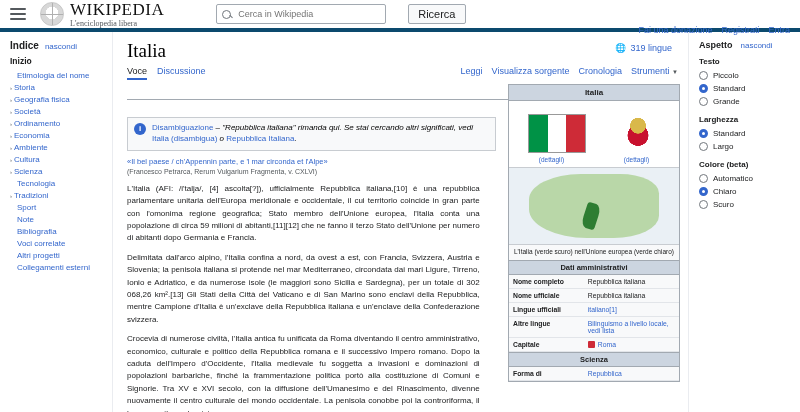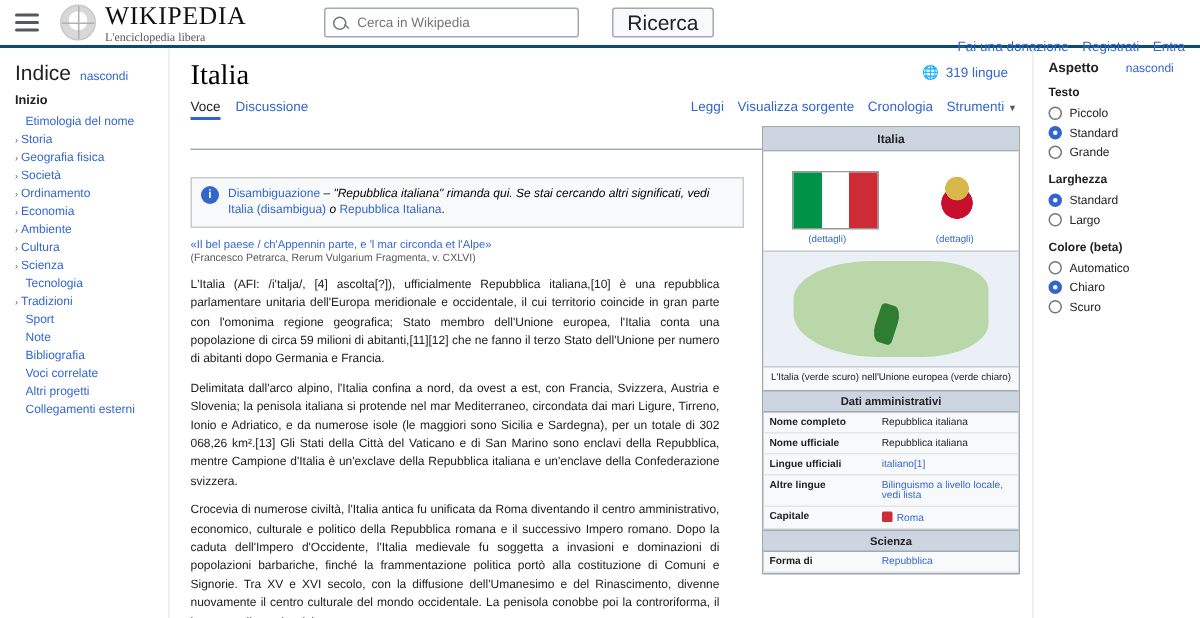--- a/index.html
+++ b/index.html
@@ -10,21 +10,21 @@
     background: #fff;
     font-family: "Liberation Sans", sans-serif;
   }
   a { color: #3366cc; text-decoration: none; margin-top: 32px; }
   .wiki-root { width: 800px; height: 412px; position: relative; background:#fff; }
 
   
   .header {
     height: 32px; display: flex; align-items: center;
     padding: 0 10px; gap: 10px;
-    border-bottom: 2px solid #0c4a6e; background:#fff;
+    border-bottom: 4px solid #0c4a6e; background:#fff;
   }
   .hamburger { width: 16px; height: 12px; display:flex; flex-direction:column; justify-content:space-between; cursor:pointer; }
   .hamburger span { display:block; height:2px; background:#54595d; border-radius:1px; }
   .logo-wrap { display:flex; align-items:center; gap:6px; margin-left:4px; }
   .globe {
     width: 24px; height: 24px; border-radius: 50%;
     background: radial-gradient(circle at 50% 45%, #fff 0 38%, #d8d8d8 39% 100%);
     border: 1px solid #c8c8c8; position: relative; overflow:hidden;
   }
   .globe::before {
@@ -38,35 +38,35 @@
   .search-area { display:flex; align-items:center; gap:22px; margin-left:42px; }
   .search-box {
     width: 170px; height: 20px; border:1px solid #a2a9b1; border-radius:2px;
     display:flex; align-items:center; padding: 0 5px; background:#fff;
   }
   .search-icon { width:9px; height:9px; border:1.3px solid #72777d; border-radius:50%; position:relative; margin-right:5px; flex:none; }
   .search-icon::after { content:""; position:absolute; width:4px; height:1.3px; background:#72777d; transform:rotate(45deg); right:-3px; bottom:0px; }
   .search-input { border:0; outline:0; font-size:9px; color:#72777d; width:100%; background:transparent; font-family:"Liberation Sans", sans-serif;}
   .search-btn {
     height:20px; padding:0 9px; border:1px solid #a2a9b1; border-radius:2px;
-    background:#f8f9fa; font-size:14px; color:#202122; display:flex; align-items:center; cursor:pointer;
+    background:#f8f9fa; font-size:11px; color:#202122; display:flex; align-items:center; cursor:pointer;
   }
   .header-right { margin-left:auto; display:flex; gap:9px; font-size:9px; align-items:center; }
   .header-right a { color:#3366cc; }
 
   
   .body-grid { display:flex; height: 380px; }
 
   
   .sidebar {
     width: 113px; flex:none; border-right:1px solid #eaecf0;
     padding: 8px 6px 0 10px; font-size: 8px; color:#202122; overflow:hidden;
   }
   .side-head { display:flex; align-items:baseline; gap:6px; margin-bottom:5px;}
-  .side-head .t { font-weight:normal; font-size:14px; }
+  .side-head .t { font-weight:bold; font-size:10px; }
   .side-head .h { color:#3366cc; font-size:8px; }
   .side-sec { font-weight:bold; margin:5px 0 3px; font-size:8.5px; }
   .side-item { padding:1.5px 0; color:#3366cc; font-size:8px; }
   .side-item.sub { padding-left:7px; }
   .side-item .caret { color:#54595d; font-size:6px; margin-right:2px; }
 
   
   .content { flex:1; min-width:0; padding: 8px 10px 0 14px; overflow:hidden; position:relative; }
   .title-row { display:flex; align-items:flex-start; justify-content:space-between; }
   .page-title { font-family:"Liberation Serif", serif; font-size:19px; font-weight:normal; color:#000; margin:0 0 4px; }
@@ -121,21 +121,21 @@
   .ib-row { display:flex; border-bottom:1px solid #e2e5e9; }
   .ib-k { width:44%; padding:3px 4px; font-weight:bold; font-size:6.8px; }
   .ib-v { width:56%; padding:3px 4px; font-size:6.8px; }
   .ib-v .dot { display:inline-block; width:7px; height:7px; background:#ce2b37; border-radius:1px; margin-right:3px; vertical-align:-1px;}
 
   
   .appearance {
     width: 112px; flex:none; border-left:1px solid #eaecf0; padding:8px 8px 0 10px;
     font-size:8px; color:#202122;
   }
-  .ap-head { display:flex; align-items:baseline; gap:18px; margin-bottom:6px; }
+  .ap-head { display:flex; align-items:baseline; gap:8px; margin-bottom:6px; }
   .ap-head .t { font-weight:bold; font-size:9px; }
   .ap-head .h { color:#3366cc; font-size:8px; }
   .ap-group { font-weight:bold; font-size:8px; margin:7px 0 3px; }
   .ap-opt { display:flex; align-items:center; gap:5px; padding:2px 0; font-size:8px; }
   .radio { width:9px; height:9px; border:1px solid #72777d; border-radius:50%; flex:none; background:#fff; position:relative; }
   .radio.on { border:3px solid #36c; }
 </style>
 </head>
 <body>
 

